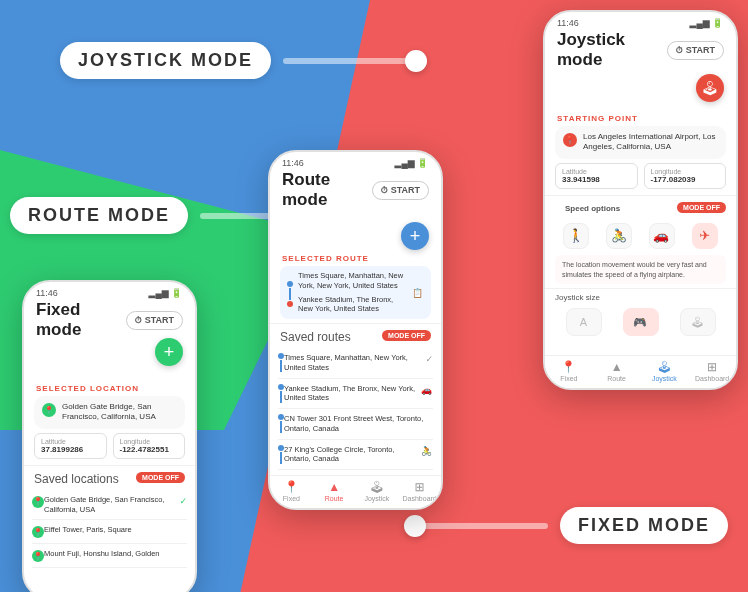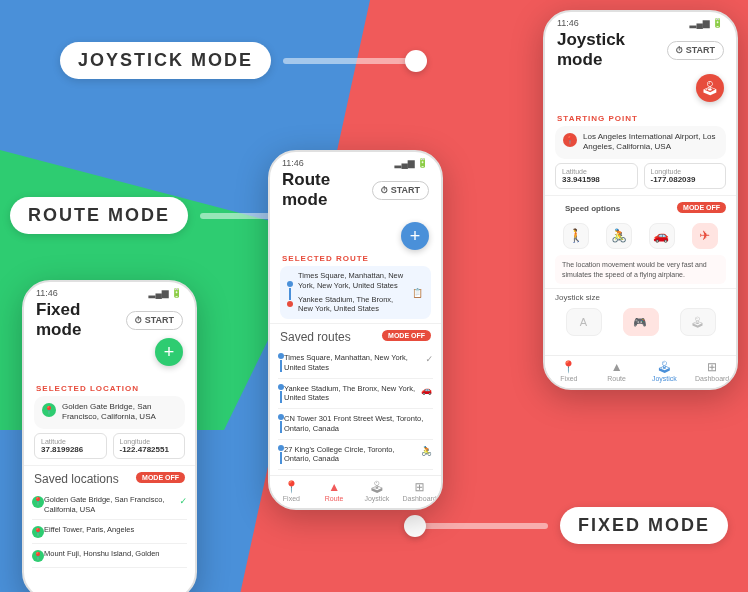--- a/index.html
+++ b/index.html
@@ -612,21 +612,21 @@
     </div>
 
     <div class="saved-list">
       <div class="saved-item">
         <div class="loc-icon green" style="font-size:8px;width:12px;height:12px;">📍</div>
         <div class="saved-item-text">Golden Gate Bridge, San Francisco, California, USA</div>
         <div class="saved-item-icon" style="color:#2ECC71;">✓</div>
       </div>
       <div class="saved-item">
         <div class="loc-icon green" style="font-size:8px;width:12px;height:12px;">📍</div>
-        <div class="saved-item-text">Eiffel Tower, Paris, Angeles</div>
+        <div class="saved-item-text">Eiffel Tower, Paris, Square</div>
         <div class="saved-item-icon"></div>
       </div>
       <div class="saved-item">
         <div class="loc-icon green" style="font-size:8px;width:12px;height:12px;">📍</div>
         <div class="saved-item-text">Mount Fuji, Honshu Island, Golden</div>
         <div class="saved-item-icon"></div>
       </div>
     </div>
   </div>
 </div>

